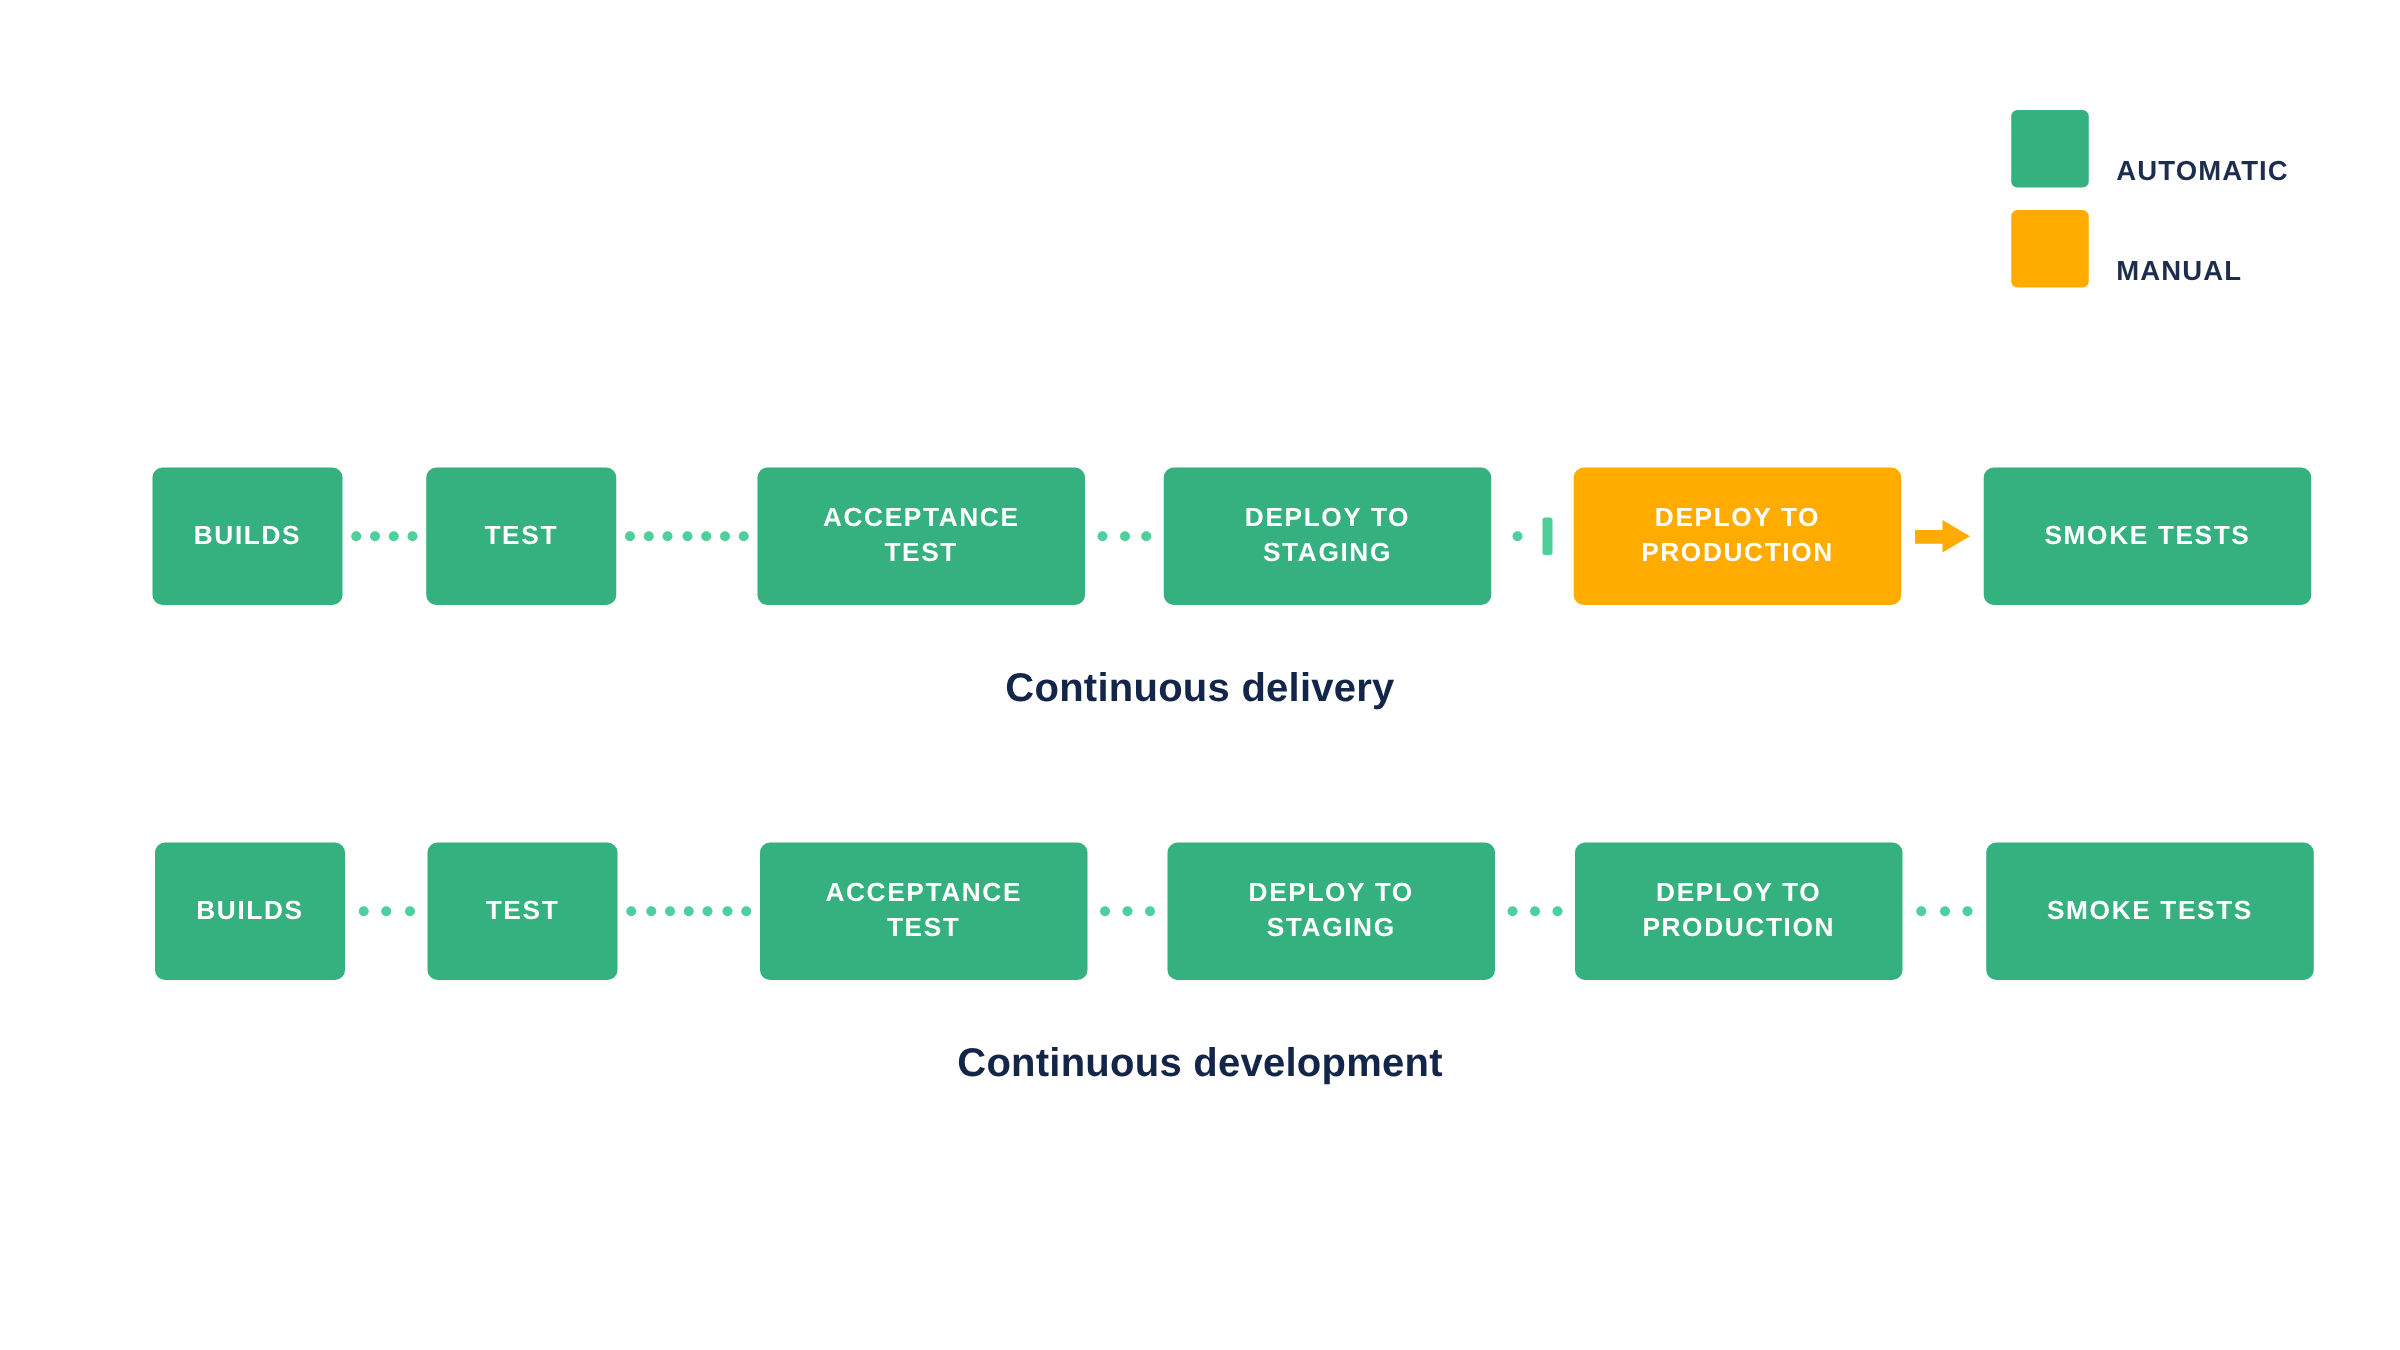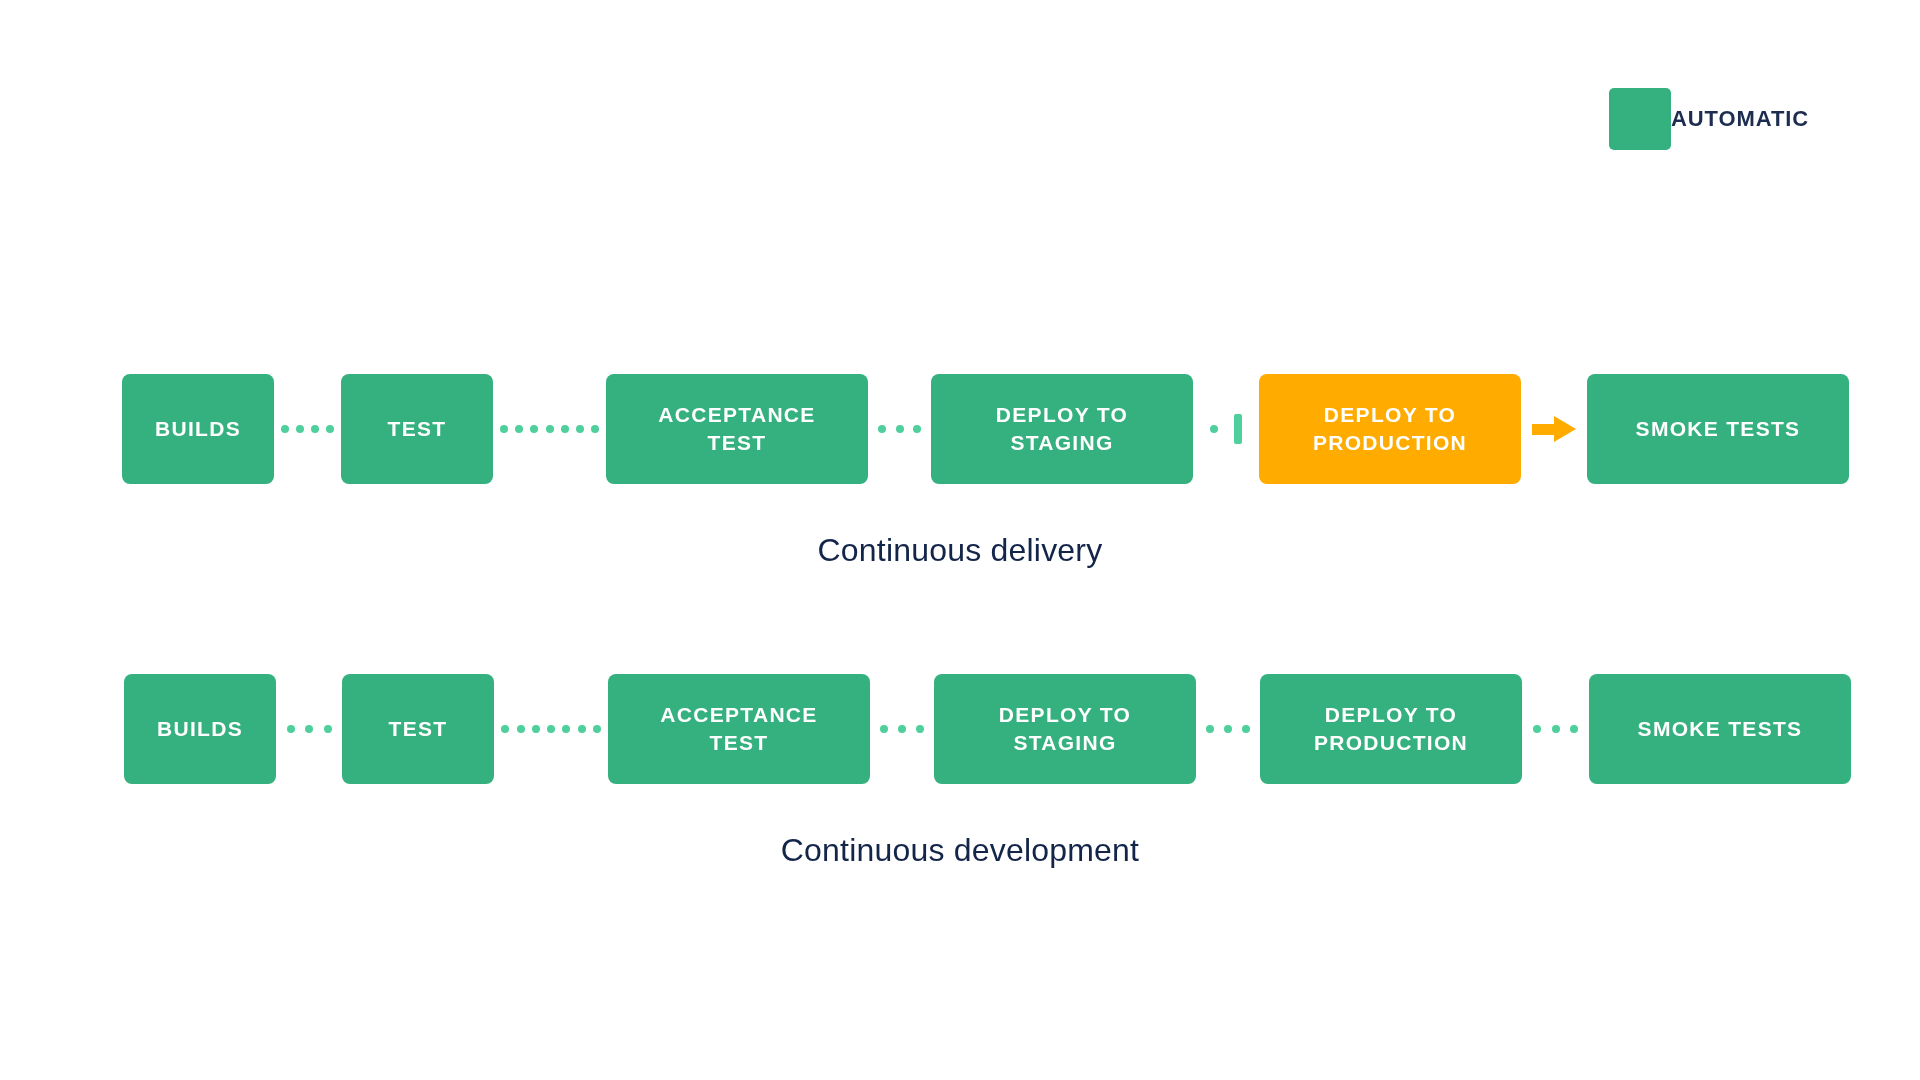--- a/index.html
+++ b/index.html
@@ -21,21 +21,22 @@
   #legend {
     position: absolute;
     left: 1609px;
     top: 88px;
     display: flex;
     flex-direction: column;
     gap: 18px;
   }
   .legend-row {
     display: flex;
-    align-items: center;
+    align-items: flex-end;
+    gap: 22px;
     height: 62px;
   }
   .legend-swatch {
     width: 62px;
     height: 62px;
     border-radius: 5px;
     flex: 0 0 auto;
   }
   .legend-label {
     font-size: 22px;
@@ -134,35 +135,39 @@
     border-left: 22px solid #ffab00;
   }
 
   
   .caption {
     position: absolute;
     left: 0;
     width: 1920px;
     text-align: center;
     font-size: 32px;
-    font-weight: normal;
+    font-weight: bold;
     color: #14254a;
     letter-spacing: 0.2px;
   }
   #caption-delivery { top: 532px; }
   #caption-development { top: 832px; text-align: center; }
 </style>
 </head>
 <body>
 
 <div id="legend">
     <div class="legend-row">
       <div class="legend-swatch" style="background: rgb(53, 176, 127);"></div>
       <div class="legend-label">AUTOMATIC</div>
     </div>
+    <div class="legend-row">
+      <div class="legend-swatch" style="background: rgb(255, 171, 0);"></div>
+      <div class="legend-label">MANUAL</div>
+    </div>
   </div>
 
 <div class="pipeline" id="pipeline-delivery">
     <div class="stage-box" style="left: 122px; width: 152px; background: rgb(53, 176, 127);">
       <span class="stage-label">BUILDS</span>
     </div>
     <div class="stage-box" style="left: 341px; width: 152px; background: rgb(53, 176, 127);">
       <span class="stage-label">TEST</span>
     </div>
     <div class="stage-box" style="left: 606px; width: 262px; background: rgb(53, 176, 127);">

